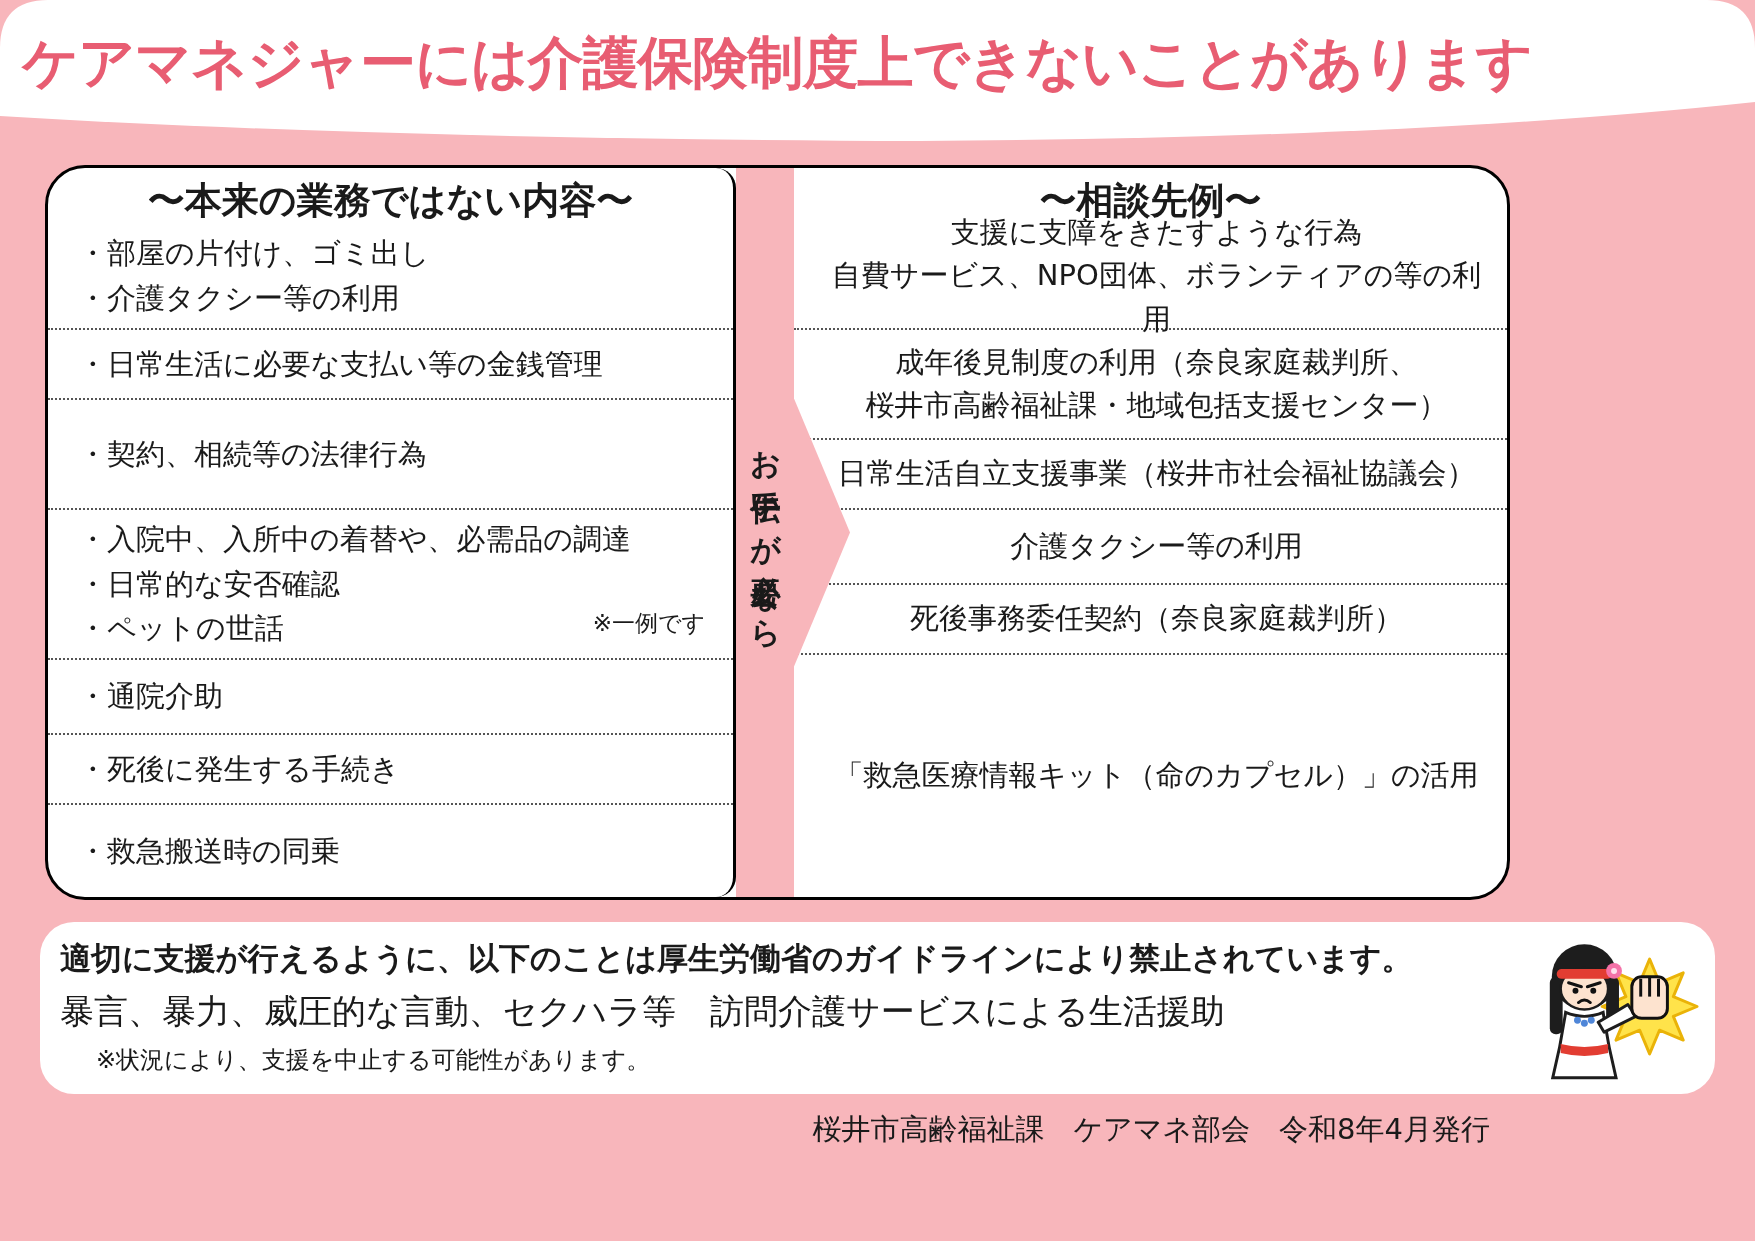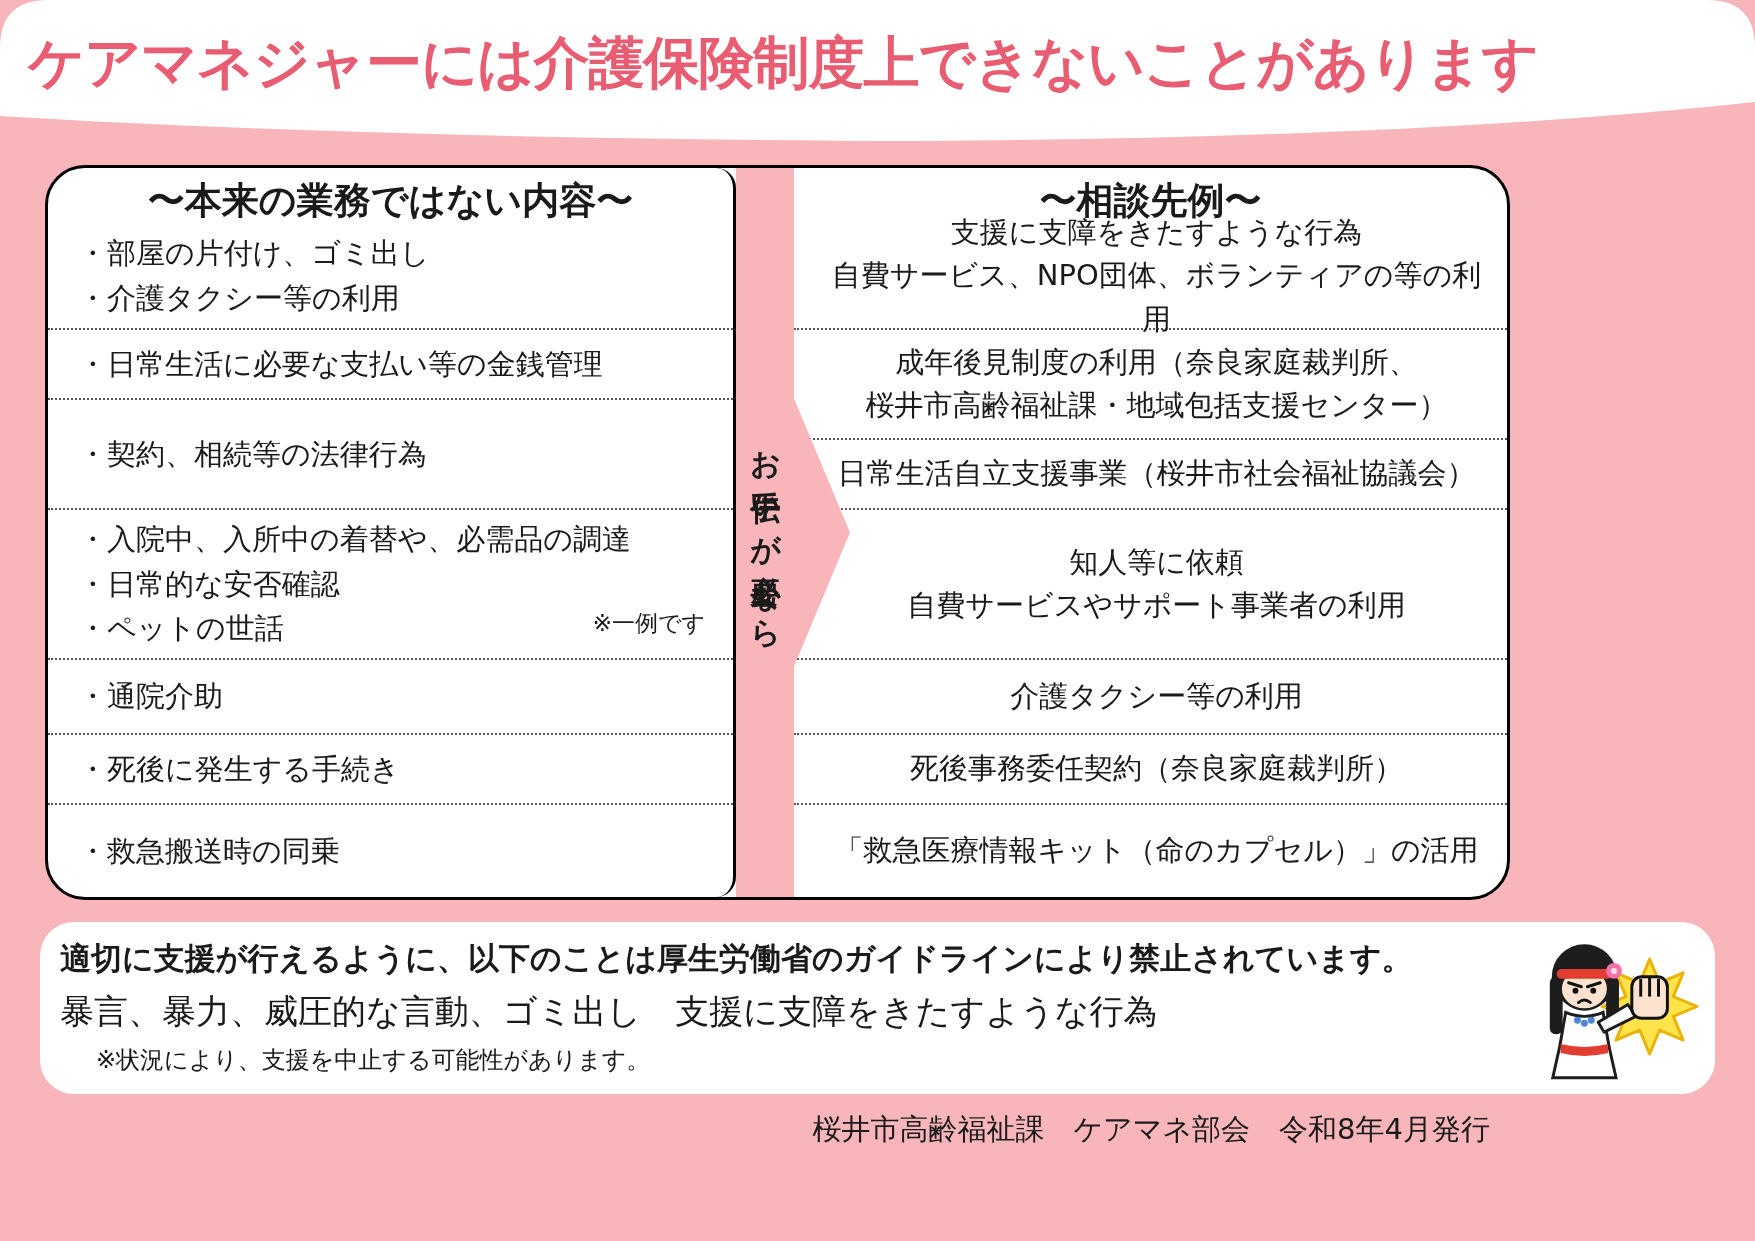--- a/index.html
+++ b/index.html
@@ -8,21 +8,21 @@
     background:#f8b6bb;
     font-family:"DejaVu Sans","Liberation Sans",sans-serif;
     color:#1a1a1a;
     position:relative;
     overflow:hidden;
   }
   
   .header{position:relative;height:165px;}
   .header .wave{position:absolute;inset:0;width:100%;height:100%;display:block;}
   .page-title{
-    position:absolute;top:26px;left:28px;
+    position:absolute;top:26px;left:22px;
     font-size:56px;font-weight:bold;color:#e85d72;
     white-space:nowrap;letter-spacing:-1px;
   }
   
   .main-box{
     position:relative;margin-left:45px;width:1465px;height:735px;
     background:#fff;border:3px solid #000;border-radius:40px;
     display:flex;overflow:hidden;
   }
   .col{display:flex;flex-direction:column;height:100%;border-radius:20px;}
@@ -123,40 +123,36 @@
       <div class="line">支援に支障をきたすような行為</div>
       <div class="line">自費サービス、NPO団体、ボランティアの等の利用</div>
     </div>
     <div class="row row-3">
       <div class="line">成年後見制度の利用（奈良家庭裁判所、</div>
       <div class="line">桜井市高齢福祉課・地域包括支援センター）</div>
     </div>
     <div class="row row-2">
       <div class="line">日常生活自立支援事業（桜井市社会福祉協議会）</div>
     </div>
-    <div class="row row-4">
-      <div class="line">知人等に依頼</div>
-      <div class="line">自費サービスやサポート事業者の利用</div>
-    </div>
     <div class="row row-5">
       <div class="line">介護タクシー等の利用</div>
     </div>
     <div class="row row-6">
       <div class="line">死後事務委任契約（奈良家庭裁判所）</div>
     </div>
     <div class="row row-7">
       <div class="line">「救急医療情報キット（命のカプセル）」の活用</div>
     </div>
   </div>
 
 </section>
 
 <section class="notice">
   <p class="notice-headline">適切に支援が行えるように、以下のことは厚生労働省のガイドラインにより禁止されています。</p>
-  <p class="notice-body">暴言、暴力、威圧的な言動、ゴミ出し　支援に支障をきたすような行為</p>
+  <p class="notice-body">暴言、暴力、威圧的な言動、セクハラ等　訪問介護サービスによる生活援助</p>
   <p class="notice-caution">※状況により、支援を中止する可能性があります。</p>
 
   <div class="mascot">
     <svg viewBox="0 0 170 155" aria-hidden="true">
 
       <polygon points="166,78 142,88 152,112 128,102 118,126 108,102 84,112 94,88 70,78 94,68 84,44 108,54 118,30 128,54 152,44 142,68" fill="#ffe34a" stroke="#eab308" stroke-width="3" stroke-linejoin="round"></polygon>
 
       <circle cx="52" cy="48" r="33" fill="#1d1d1d"></circle>
       <rect x="17" y="48" width="13" height="58" rx="6" fill="#1d1d1d"></rect>
       <rect x="74" y="48" width="13" height="50" rx="6" fill="#1d1d1d"></rect>

